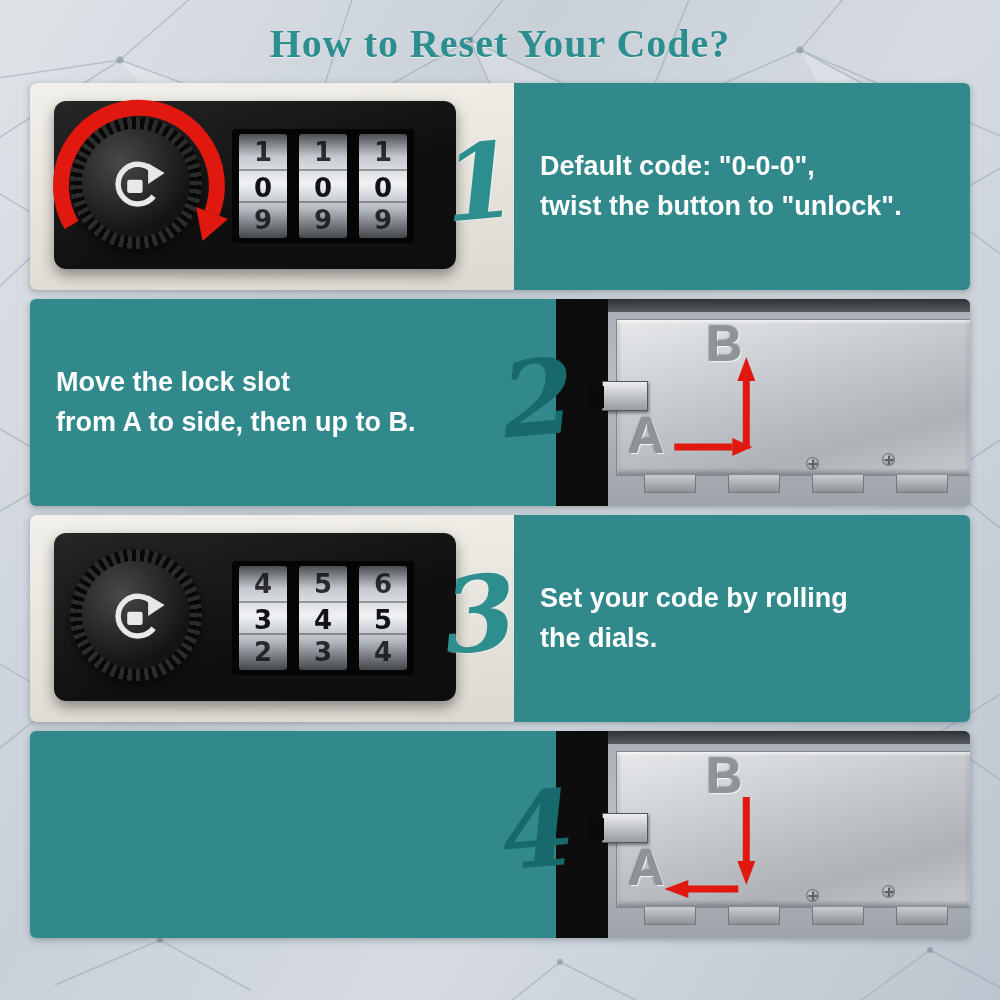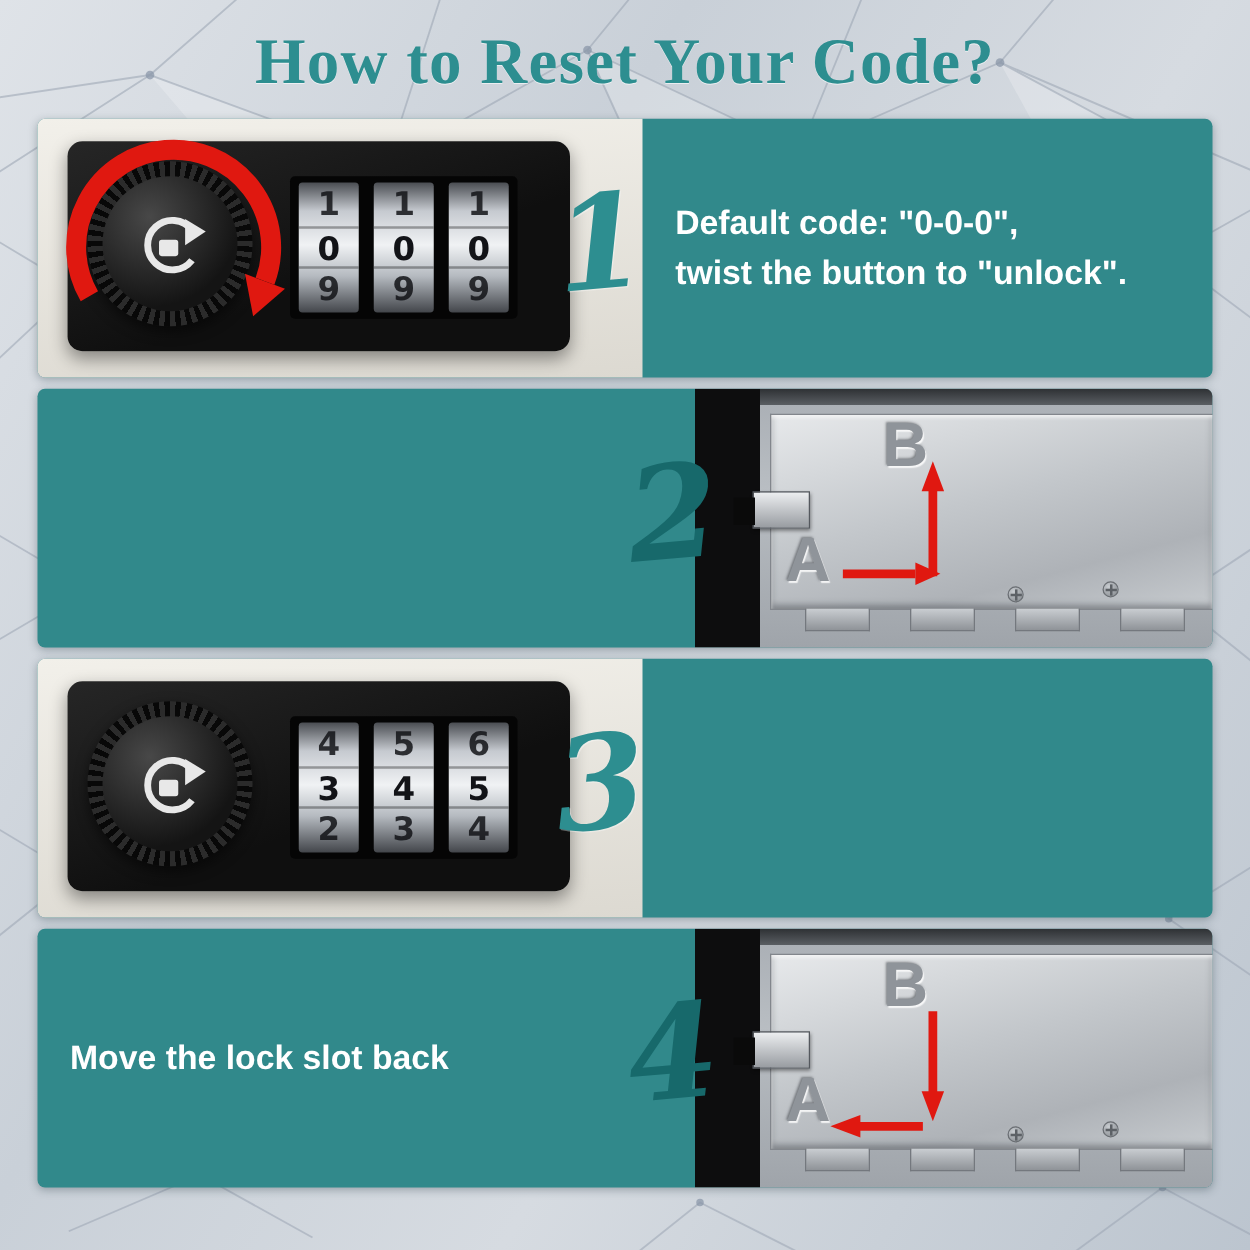--- a/index.html
+++ b/index.html
@@ -4,21 +4,21 @@
 <style>
   * { margin:0; padding:0; box-sizing:border-box; }
   html,body { width:1000px; height:1000px; }
   body { font-family:"Liberation Sans", sans-serif; }
 
   .page { position:relative; width:1000px; height:1000px; overflow:hidden;
           background:linear-gradient(120deg,#dfe3e8 0%,#c9d0d8 35%,#d6dbe1 62%,#bcc5cf 100%); }
   .bg-svg { position:absolute; inset:0; }
 
   .title { position:relative; z-index:2; text-align:center; padding-top:20px;
-           font-family:"Liberation Serif", serif; font-weight:700; font-size:52px;
+           font-family:"Liberation Serif", serif; font-weight:700; font-size:40px;
            color:#2d8e90; letter-spacing:1px; text-shadow:0 1px 0 rgba(255,255,255,.6); }
 
   .rows { position:relative; z-index:2; width:940px; margin:16px auto 0;
           display:flex; flex-direction:column; gap:9px; }
 
   .row { position:relative; height:207px; border-radius:6px; background:#31898b;
          box-shadow:0 2px 7px rgba(40,60,70,.35); }
 
   .photo { position:absolute; top:0; bottom:0; overflow:hidden; }
   .photo.left  { left:0; width:51.5%; border-radius:6px 0 0 6px; }
@@ -175,20 +175,26 @@
       <div class="panel right">
         <div class="step-text">
           <div>Default code: "0-0-0",</div>
           <div>twist the button to "unlock".</div>
         </div>
       </div>
       <div class="step-num num-left">1</div>
     </section>
 
     <section class="row">
+      <div class="panel left">
+        <div class="step-text">
+          <div>Move the lock slot</div>
+          <div>from A to side, then up to B.</div>
+        </div>
+      </div>
       <div class="photo right metal">
         <div class="housing-left"></div>
         <div class="housing-top"></div>
         <div class="plate"></div>
         <div class="tab t1"></div>
         <div class="tab t2"></div>
         <div class="tab t3"></div>
         <div class="tab t4"></div>
         <div class="latch"></div>
         <div class="engraved letter-b">B</div>
@@ -229,27 +235,32 @@
               <span class="d bot">3</span>
             </div>
             <div class="wheel">
               <span class="d top">6</span>
               <span class="d mid">5</span>
               <span class="d bot">4</span>
             </div>
           </div>
         </div>
       </div>
+      <div class="panel right">
+        <div class="step-text">
+          <div>Set your code by rolling</div>
+          <div>the dials.</div>
+        </div>
+      </div>
       <div class="step-num num-left">3</div>
     </section>
 
     <section class="row">
       <div class="panel left">
         <div class="step-text">
-          <div>Move the lock slot back</div>
         </div>
       </div>
       <div class="photo right metal">
         <div class="housing-left"></div>
         <div class="housing-top"></div>
         <div class="plate"></div>
         <div class="tab t1"></div>
         <div class="tab t2"></div>
         <div class="tab t3"></div>
         <div class="tab t4"></div>

